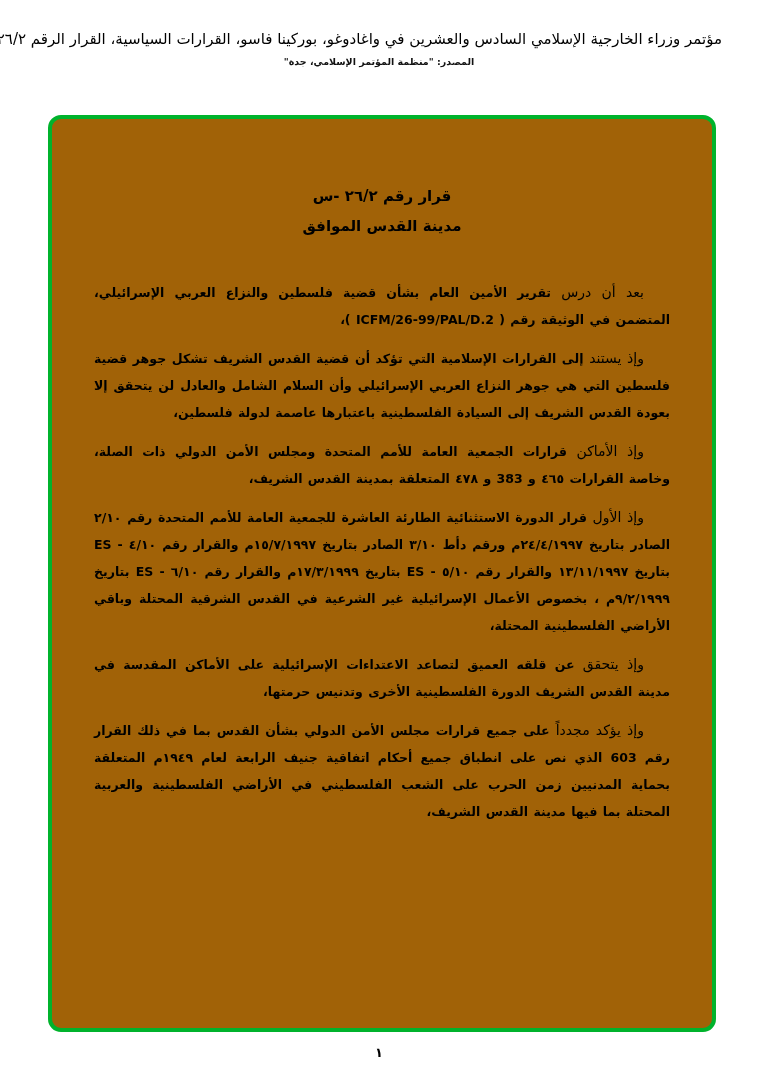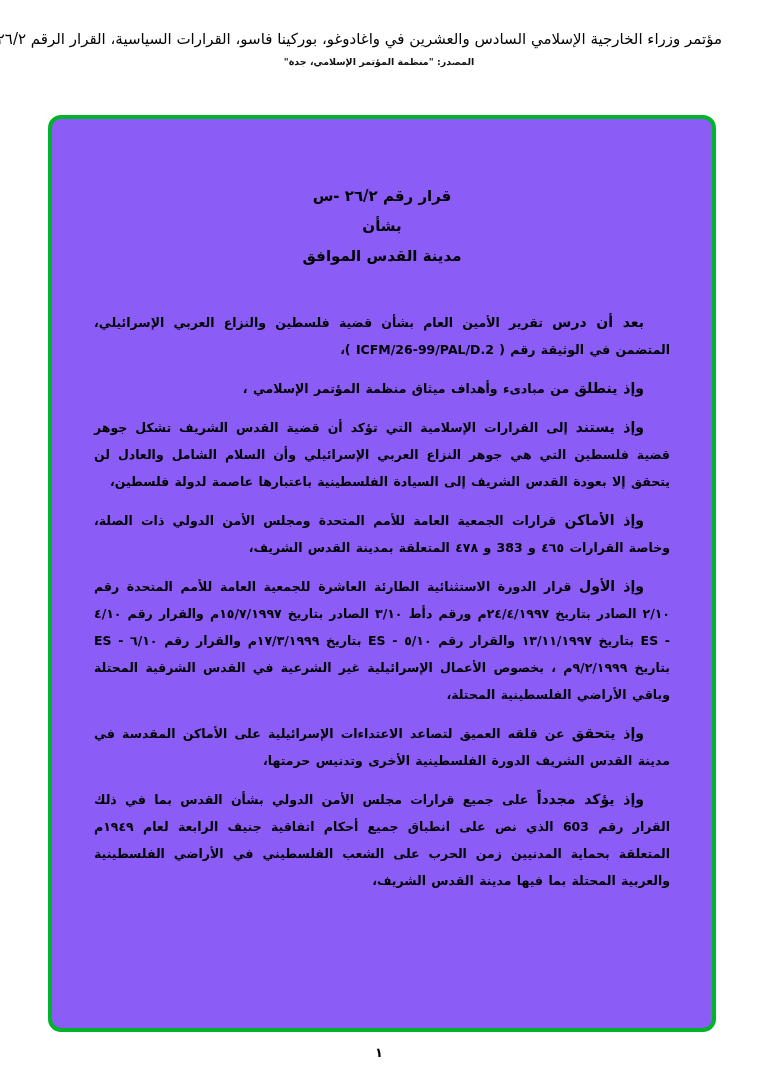--- a/index.html
+++ b/index.html
@@ -31,21 +31,21 @@
   }
 
   .doc-frame {
     position: absolute;
     top: 115px; right: 42px;
     width: 668px; height: 917px;
     border: 4px solid #00b32c;
     border-radius: 13px;
     padding: 62px 42px 4px 42px;
     overflow: hidden;
-    background: #8b5cf6;
+    background: #a16207;
   }
 
   .doc-title {
     text-align: center;
     font-weight: bold;
     font-size: 15px;
     line-height: 30px;
     margin-bottom: 38px;
   }
   .doc-title .t-line { display: block; }
@@ -55,21 +55,21 @@
     font-size: 12.5px;
     font-weight: bold;
     line-height: 27px;
     text-align: justify;
     text-indent: 26px;
     margin-bottom: 12px;
     word-spacing: 1px;
   }
   .para .lead {
     font-size: 14px;
-    font-weight: bold;
+    font-weight: normal;
   }
 
   .page-number {
     position: absolute;
     bottom: 18px; left: 0; right: 0;
     text-align: center;
     font-size: 13px;
     font-weight: bold;
   }
 </style>
@@ -77,31 +77,28 @@
 <body>
 
 <header class="page-header">
   <div class="header-citation">مؤتمر وزراء الخارجية الإسلامي السادس والعشرين في واغادوغو، بوركينا فاسو، القرارات السياسية، القرار الرقم ٢٦/٢-س</div>
   <div class="header-source">المصدر:  "منظمة المؤتمر الإسلامي، جدة"</div>
 </header>
 
 <section class="doc-frame">
   <div class="doc-title">
     <span class="t-line">قرار رقم ٢٦/٢ -س</span>
-    <span class="t-line">بشأن</span>
     <span class="t-line">مدينة القدس الموافق</span>
   </div>
 
   <div class="doc-body">
 
     <p class="para"><span class="lead">بعد أن درس</span>
       <span>تقرير الأمين العام بشأن قضية فلسطين والنزاع العربي الإسرائيلي، المتضمن في الوثيقة رقم ( ICFM/26-99/PAL/D.2 )،</span></p>
 
-    <p class="para"><span class="lead">وإذ ينطلق</span>
-      <span>من مبادىء وأهداف ميثاق منظمة المؤتمر الإسلامي ،</span></p>
 
     <p class="para"><span class="lead">وإذ يستند</span>
       <span>إلى القرارات الإسلامية التي تؤكد أن قضية القدس الشريف تشكل جوهر قضية فلسطين التي هي جوهر النزاع العربي الإسرائيلي وأن السلام الشامل والعادل لن يتحقق إلا بعودة القدس الشريف إلى السيادة الفلسطينية باعتبارها عاصمة لدولة فلسطين،</span></p>
 
     <p class="para"><span class="lead">وإذ الأماكن</span>
       <span>قرارات الجمعية العامة للأمم المتحدة ومجلس الأمن الدولي ذات الصلة، وخاصة القرارات ٤٦٥ و 383 و ٤٧٨ المتعلقة بمدينة القدس الشريف،</span></p>
 
     <p class="para"><span class="lead">وإذ الأول</span>
       <span>قرار الدورة الاستثنائية الطارئة العاشرة للجمعية العامة للأمم المتحدة رقم ٢/١٠ الصادر بتاريخ ٢٤/٤/١٩٩٧م ورقم دأط ٣/١٠ الصادر بتاريخ ١٥/٧/١٩٩٧م والقرار رقم ٤/١٠ - ES بتاريخ ١٣/١١/١٩٩٧ والقرار رقم ٥/١٠ - ES بتاريخ ١٧/٣/١٩٩٩م والقرار رقم ٦/١٠ - ES بتاريخ ٩/٢/١٩٩٩م ، بخصوص الأعمال الإسرائيلية غير الشرعية في القدس الشرقية المحتلة وباقي الأراضي الفلسطينية المحتلة،</span></p>
 

